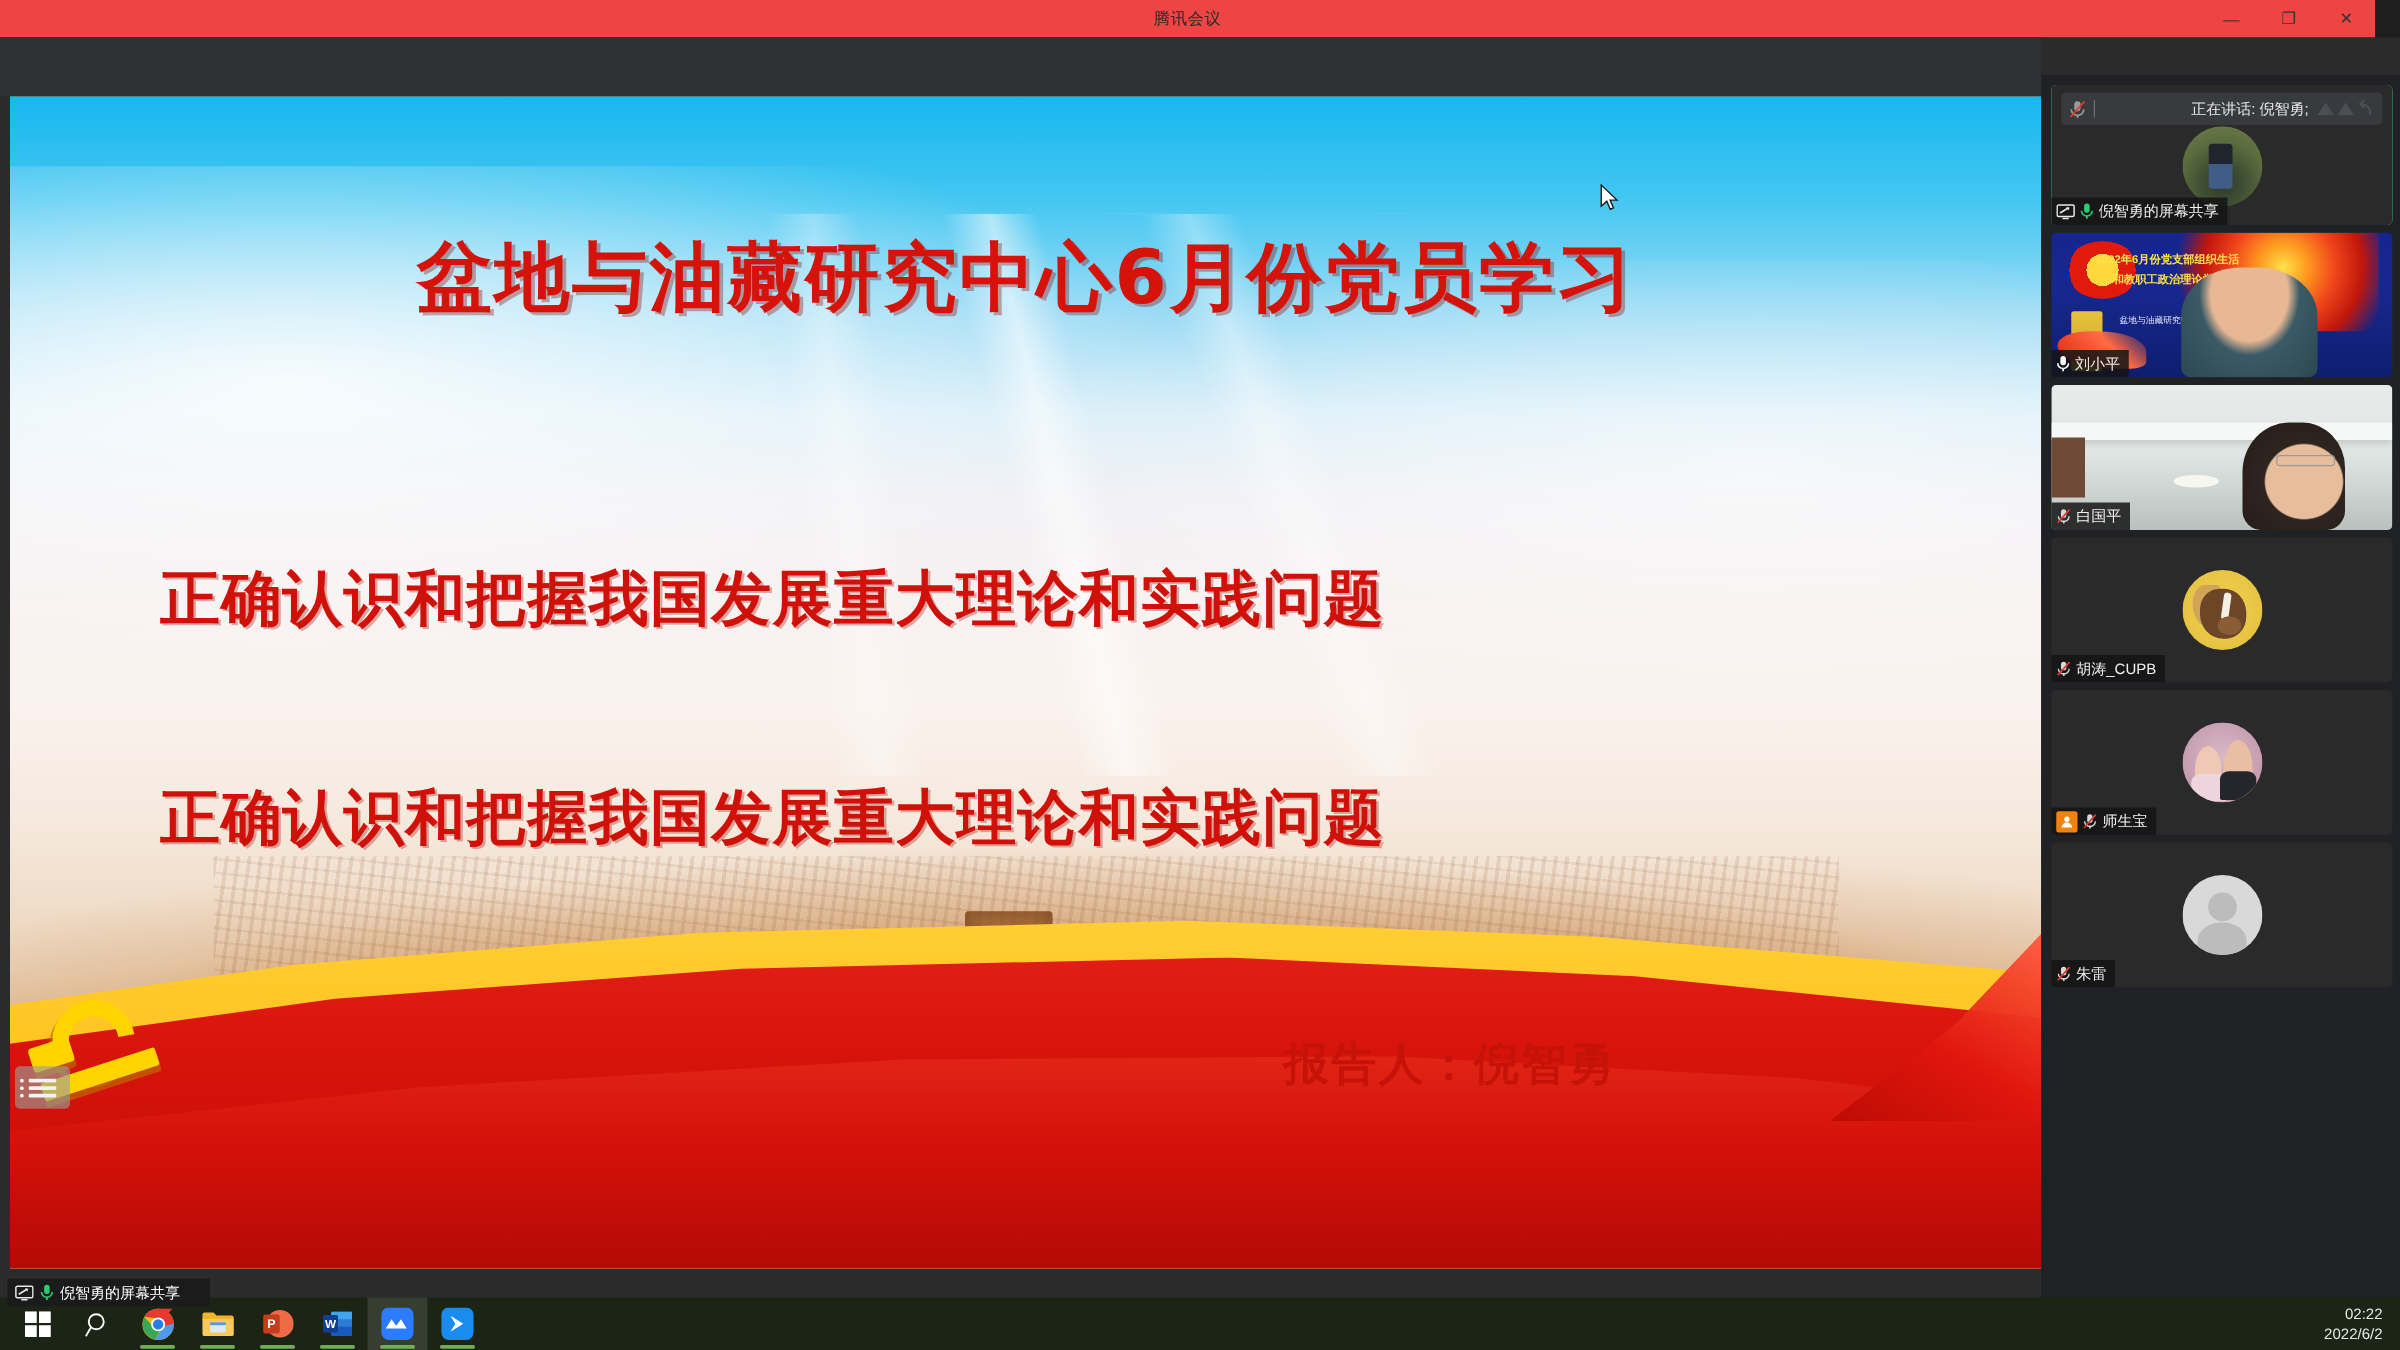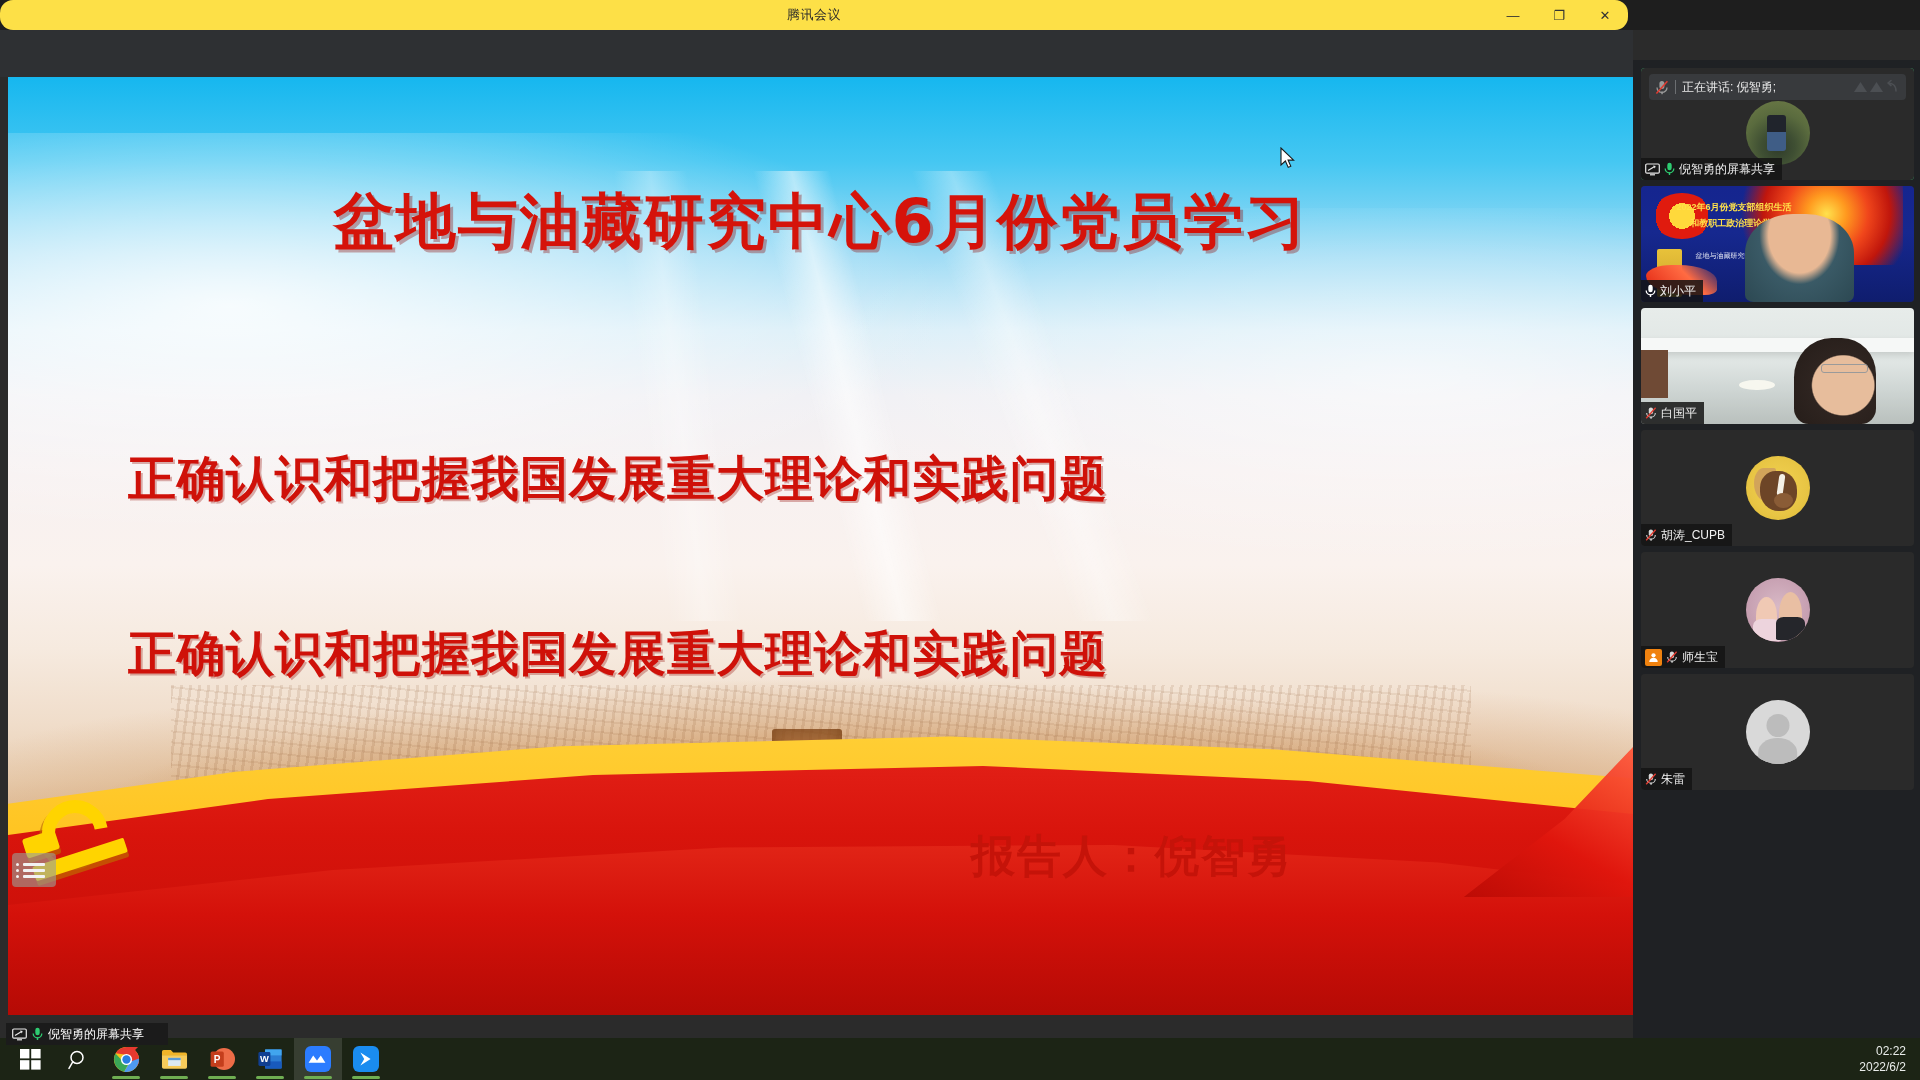--- a/index.html
+++ b/index.html
@@ -5,22 +5,22 @@
   * { margin:0; padding:0; box-sizing:border-box; }
   html,body { width:1920px; height:1080px; overflow:hidden; }
   body {
     font-family:"Liberation Sans","DejaVu Sans",sans-serif;
     background:#1e1e1e;
     position:relative;
   }
 
   
   .titlebar{
-    position:absolute; left:0; top:0; width:1628px; height:30px;
-    background:#fde047; display:flex; align-items:center;border-radius:13px;
+    position:absolute; left:0; top:0; width:1900px; height:30px;
+    background:#ef4444; display:flex; align-items:center;
   }
   .titlebar-title{
     position:absolute; left:50%; transform:translateX(-50%);
     font-size:13px; color:#2a2a2a; letter-spacing:.5px;
   }
   .win-ctrls{ position:absolute; right:0; top:0; height:30px; display:flex; }
   .win-btn{
     width:46px; height:30px; display:flex; align-items:center; justify-content:center;
     color:#333; font-size:13px; cursor:pointer;
   }
@@ -158,21 +158,21 @@
     font-family:"DejaVu Sans","Liberation Sans",sans-serif;
     font-weight:bold; font-size:48px; color:#cf1109; letter-spacing:1px;
     text-shadow:2px 2px 0 rgba(150,15,8,.32);
     white-space:nowrap;
   }
   .slide-line.l1{ top:370px; }
   .slide-line.l2{ top:545px; }
   .slide-presenter{
     position:absolute; right:340px; top:750px;
     font-family:"DejaVu Sans","Liberation Sans",sans-serif;
-    font-weight:bold; font-size:44px; color:#c51309; letter-spacing:2px;
+    font-weight:bold; font-size:36px; color:#c51309; letter-spacing:2px;
     white-space:nowrap;
   }
 
   
   .ppt-menu-icon{
     position:absolute; left:4px; bottom:128px; width:44px; height:34px;
     background:rgba(155,158,150,.62); border-radius:4px;
     display:flex; align-items:center; justify-content:center; cursor:pointer;
   }
   .ppt-menu-icon .bars{ width:22px; }
@@ -192,21 +192,21 @@
   .rail{
     position:absolute; right:0; top:30px; width:287px; height:1020px;
     background:#1f2124; padding:8px 6px 0 8px;
   }
   .tile{
     position:relative; width:273px; height:auto; margin-bottom:6px;
     background:#262626; border-radius:4px; overflow:hidden;
   }
   .tile .media{ position:relative; width:100%; height:116px; background:#2a2a2a; overflow:hidden; }
   .tile.speaking{ outline:2px solid #3ddc84; outline-offset:-2px; }
-  .tile.first .media{ height:112px; }
+  .tile.first .media{ height:112px;text-align:right; }
 
   
   .speak-banner{
     position:absolute; left:8px; top:6px; right:8px; height:26px;
     background:rgba(58,60,63,.92); border-radius:4px;
     display:flex; align-items:center; padding:0 6px; gap:6px; z-index:4;
   }
   .speak-banner .sep{ width:1px; height:14px; background:#6c6f72; }
   .speak-text{ font-size:12px; color:#e9e9e9; white-space:nowrap; flex:1; }
   .banner-arrows{ display:flex; gap:1px; align-items:center; }

